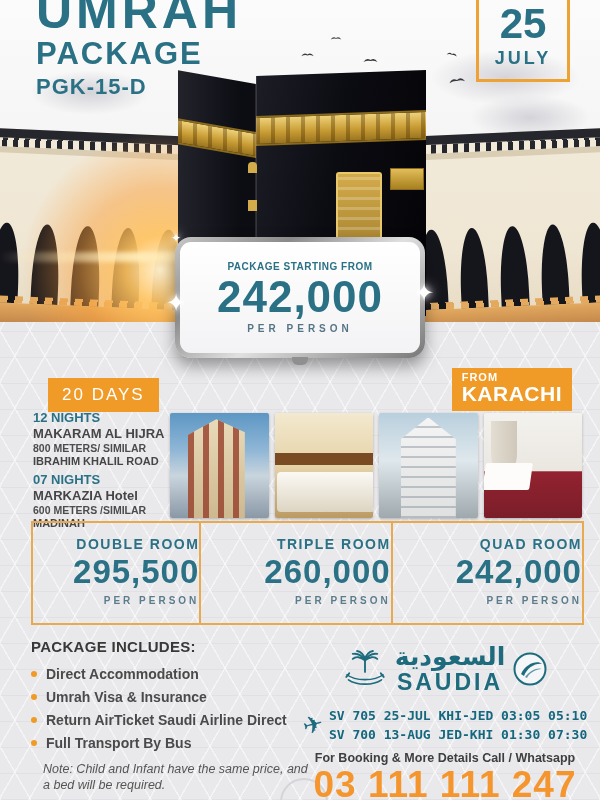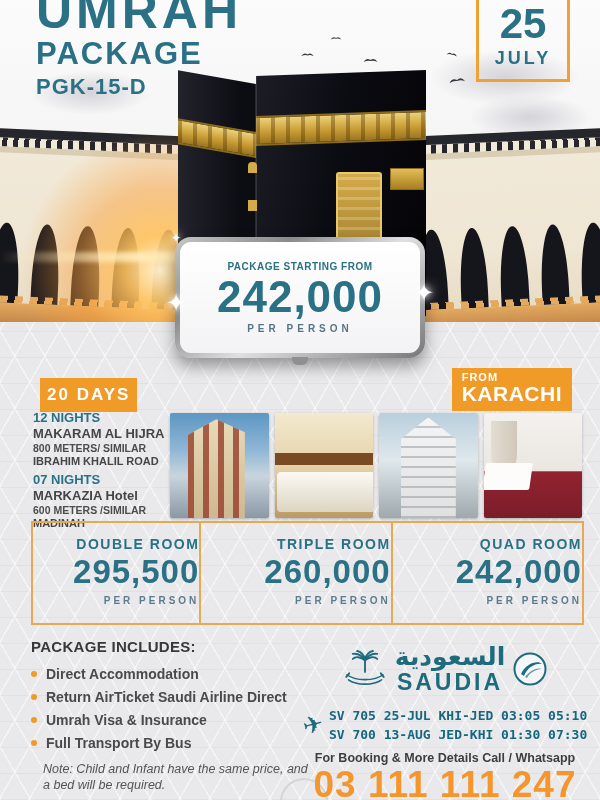--- a/index.html
+++ b/index.html
@@ -76,22 +76,22 @@
   .pc-label{font-size:10px;font-weight:bold;letter-spacing:.5px;}
   .pc-price{font-size:44px;font-weight:bold;letter-spacing:1px;line-height:1.05;margin-top:2px;}
   .pc-per{font-size:10px;font-weight:bold;letter-spacing:4px;margin-top:3px;color:#557585;}
   .sparkle{position:absolute;color:#fff;text-shadow:0 0 7px #fff,0 0 14px rgba(255,255,255,.9);font-family:"DejaVu Sans",sans-serif;}
   .sp-l{left:-9px;top:52px;font-size:24px;}
   .sp-r{right:-9px;top:42px;font-size:24px;}
   .sp-s{left:-4px;top:-6px;font-size:12px;}
   .pc-notch{position:absolute;left:calc(50% - 8px);bottom:-7px;width:16px;height:8px;background:#8f8f8f;border-radius:0 0 6px 6px;}
   
   .trip-row{position:absolute;left:0;top:368px;width:600px;z-index:6;}
-  .days-badge{position:absolute;left:40px;top:10px;background:var(--orange);color:#fff;
-    font-size:17px;font-weight:bold;letter-spacing:2px;padding:7px 7px;}
+  .days-badge{position:absolute;left:48px;top:10px;background:var(--orange);color:#fff;
+    font-size:17px;font-weight:normal;letter-spacing:2px;padding:7px 14px;}
   .from-badge{position:absolute;right:28px;top:0;background:var(--orange);color:#fff;padding:4px 10px 6px;text-align:left;}
   .fb-from{font-size:11px;font-weight:bold;letter-spacing:1px;line-height:1;}
   .fb-city{font-size:21px;font-weight:bold;letter-spacing:.5px;line-height:1.05;}
   .stays{position:absolute;left:33px;top:42px;width:140px;color:var(--dark);}
   .stay+.stay{margin-top:5px;}
   .st-nights{color:var(--teal);font-weight:bold;font-size:13px;}
   .st-hotel{font-size:13px;font-weight:bold;color:#454545;margin-top:1px;}
   .st-detail{font-size:10.5px;font-weight:bold;color:#4c4c4c;margin-top:1px;}
   .st-loc{font-size:11px;font-weight:bold;color:#454545;margin-top:1px;}
   .photos{position:absolute;left:170px;top:45px;width:412px;height:105px;display:flex;gap:6px;}
@@ -300,25 +300,25 @@
 
     <div class="includes">
       <div class="inc-heading">PACKAGE INCLUDES:</div>
       <ul class="inc-list">
         <li>
             <span class="dot"></span>
             <span>Direct Accommodation</span>
           </li>
         <li>
             <span class="dot"></span>
-            <span>Return AirTicket Saudi Airline Direct</span>
+            <span>Umrah Visa &amp; Insurance</span>
           </li>
         <li>
             <span class="dot"></span>
-            <span>Umrah Visa &amp; Insurance</span>
+            <span>Return AirTicket Saudi Airline Direct</span>
           </li>
         <li>
             <span class="dot"></span>
             <span>Full Transport By Bus</span>
           </li>
       </ul>
       <div class="inc-note">Note: Child and Infant have the same price, and a bed will be required.</div>
 
     </div>
 

